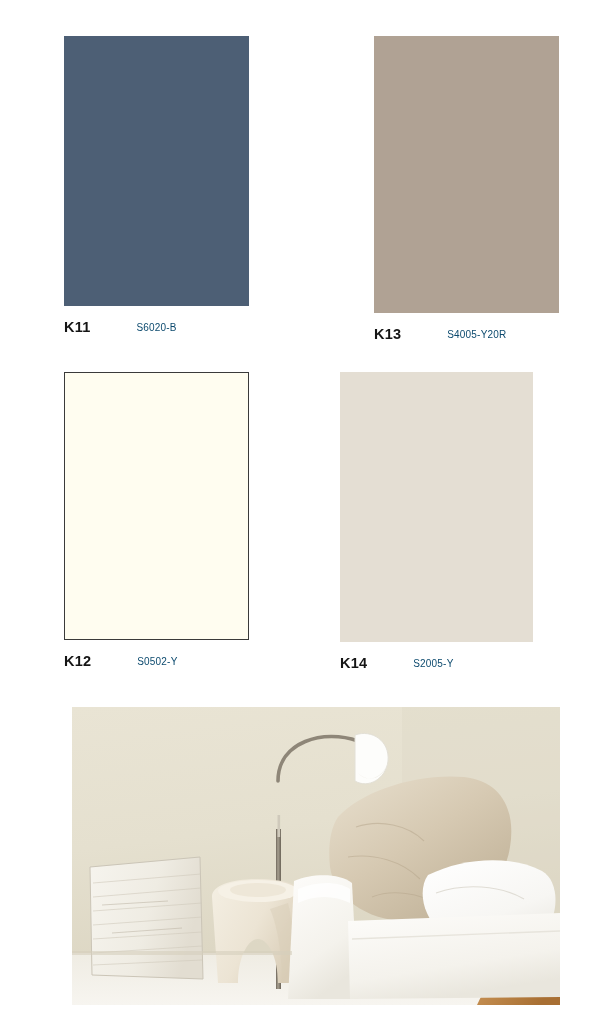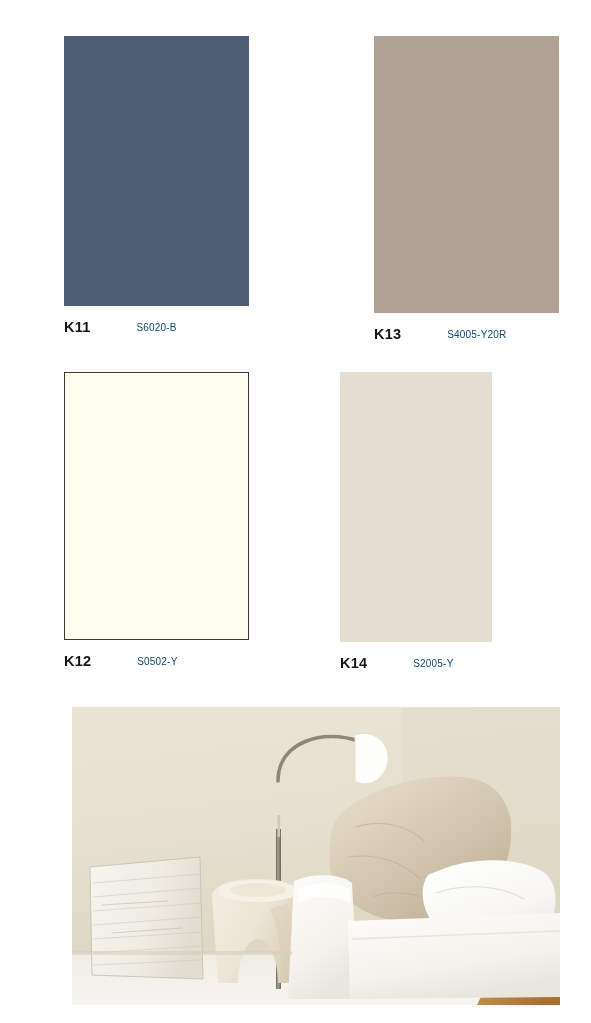--- a/index.html
+++ b/index.html
@@ -68,21 +68,21 @@
   
   #cell-k11 { left: 64px;  top: 36px;  width: 185px; }
   #cell-k11 .swatch-chip { height: 270px; }
 
   #cell-k13 { left: 340px; top: 36px;  width: 185px; padding-left: 34px; }
   #cell-k13 .swatch-chip { height: 277px; }
 
   #cell-k12 { left: 64px;  top: 372px; width: 185px; }
   #cell-k12 .swatch-chip { height: 268px; }
 
-  #cell-k14 { left: 340px; top: 372px; width: 152px; }
+  #cell-k14 { left: 340px; top: 372px; width: 193px; }
   #cell-k14 .swatch-chip { height: 270px; }
 
   
   .photo {
     position: absolute;
     left: 72px;
     top: 707px;
     width: 488px;
     height: 298px;
     overflow: hidden;

